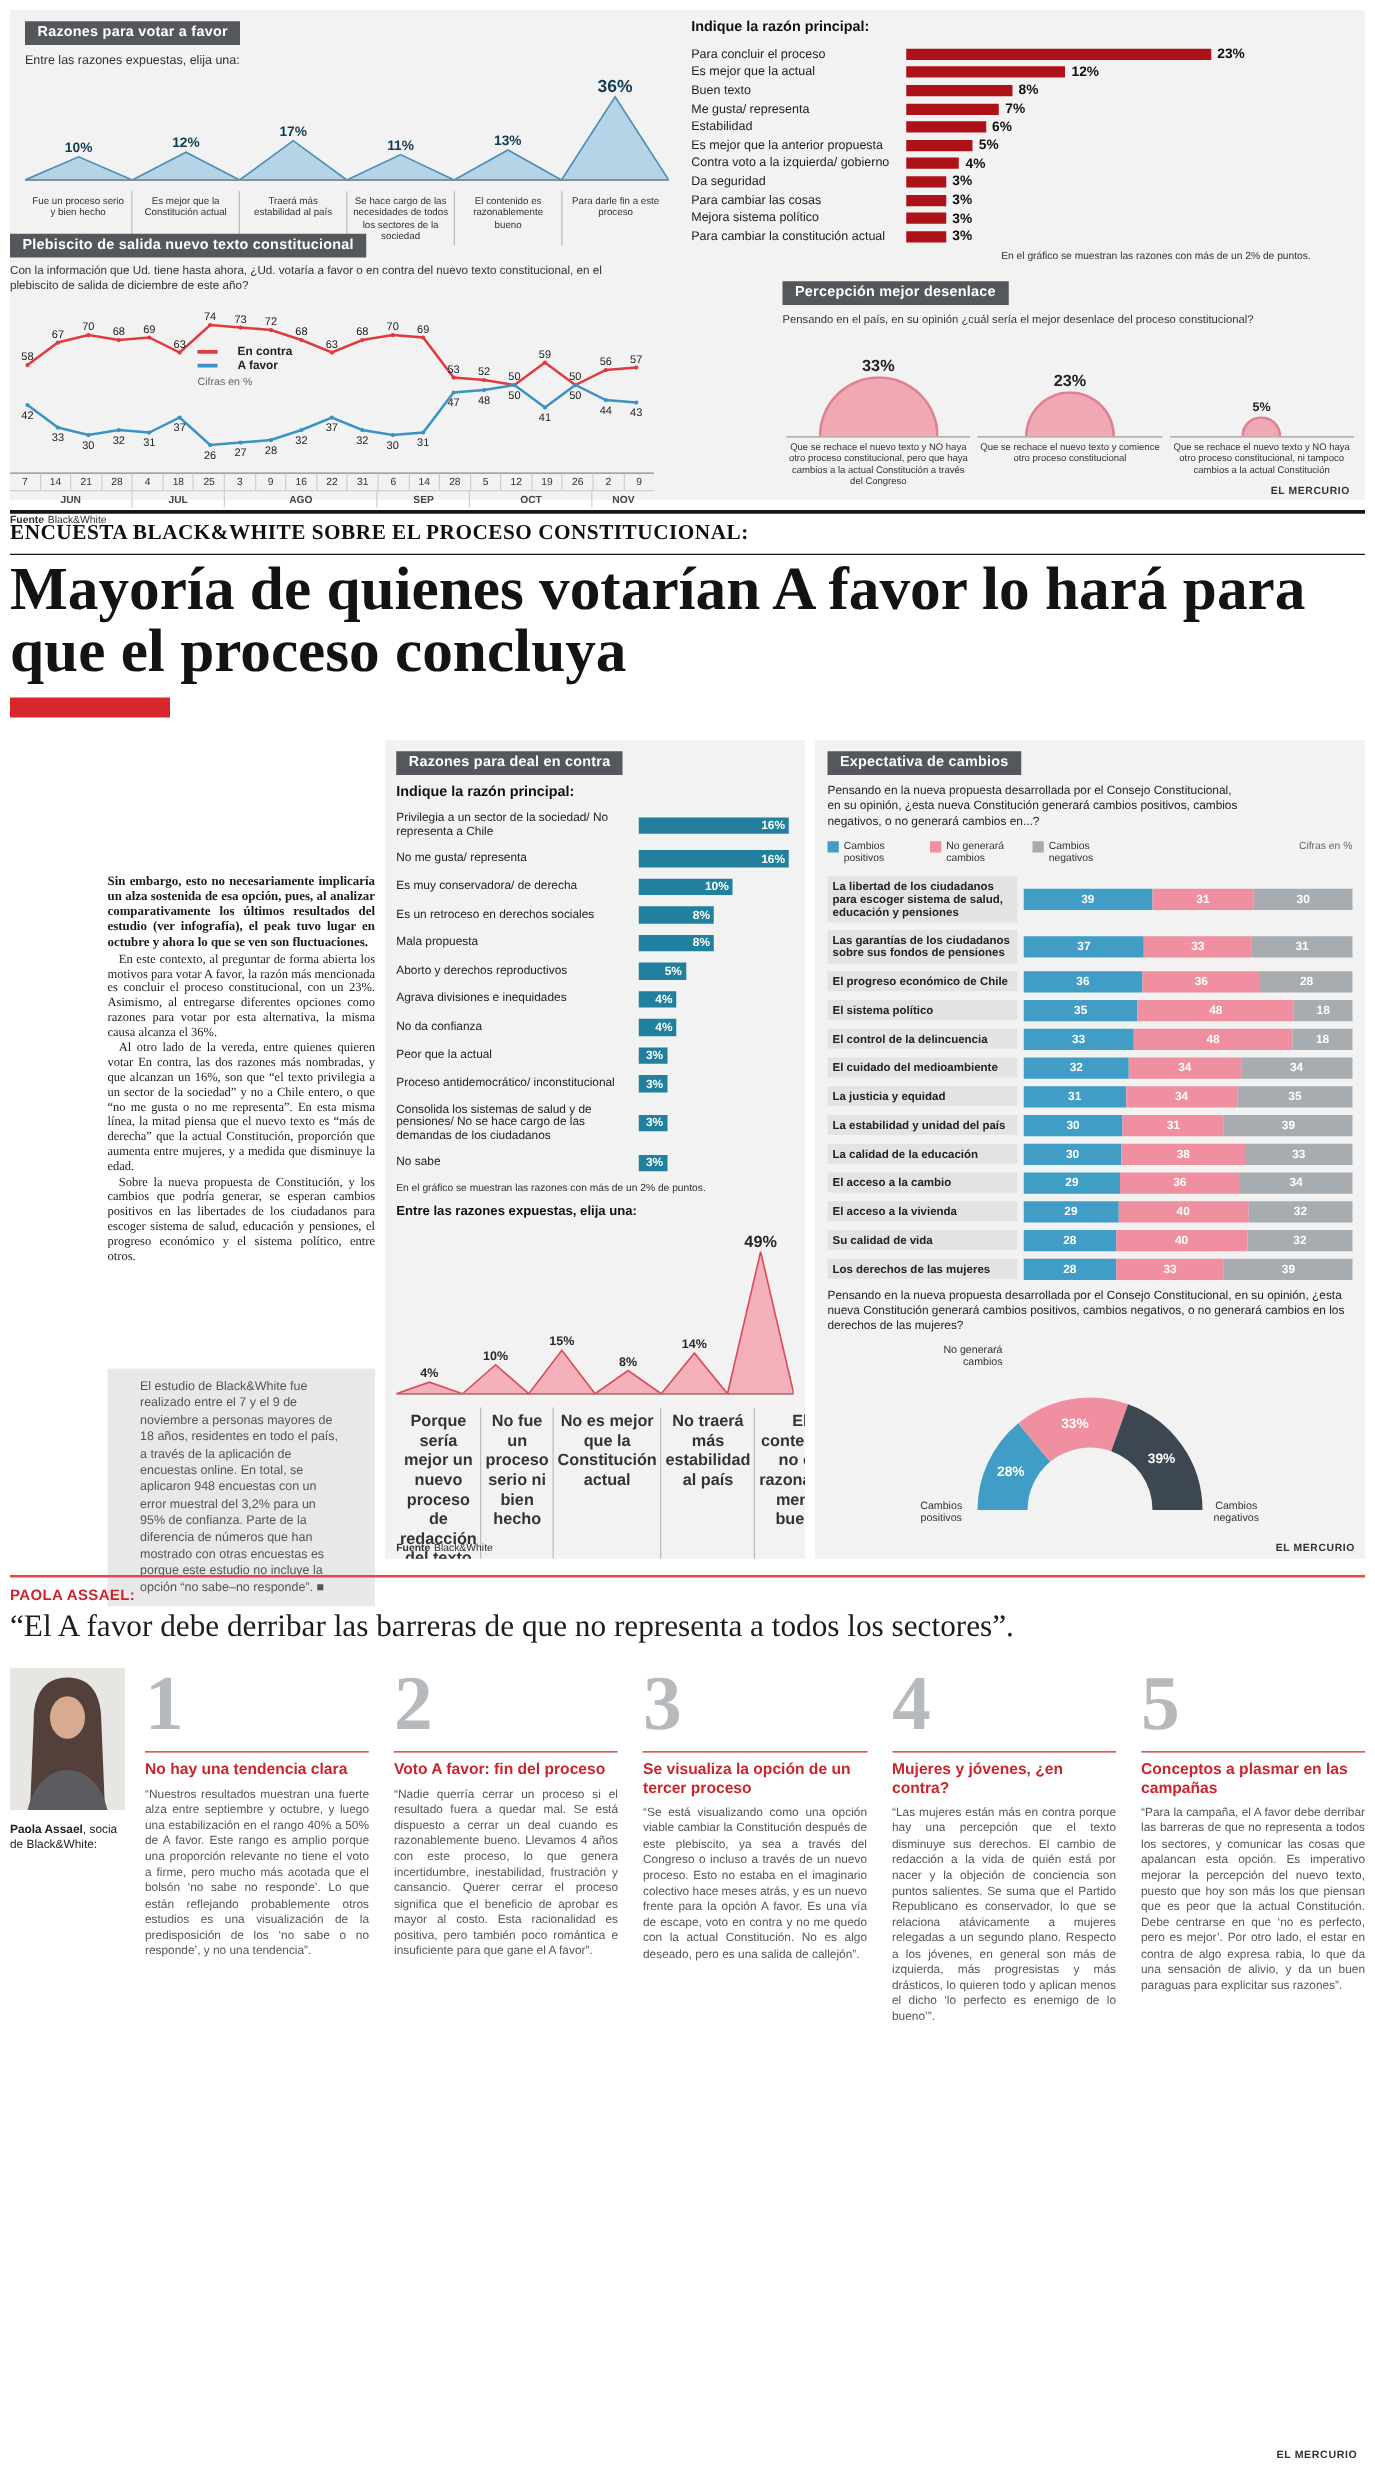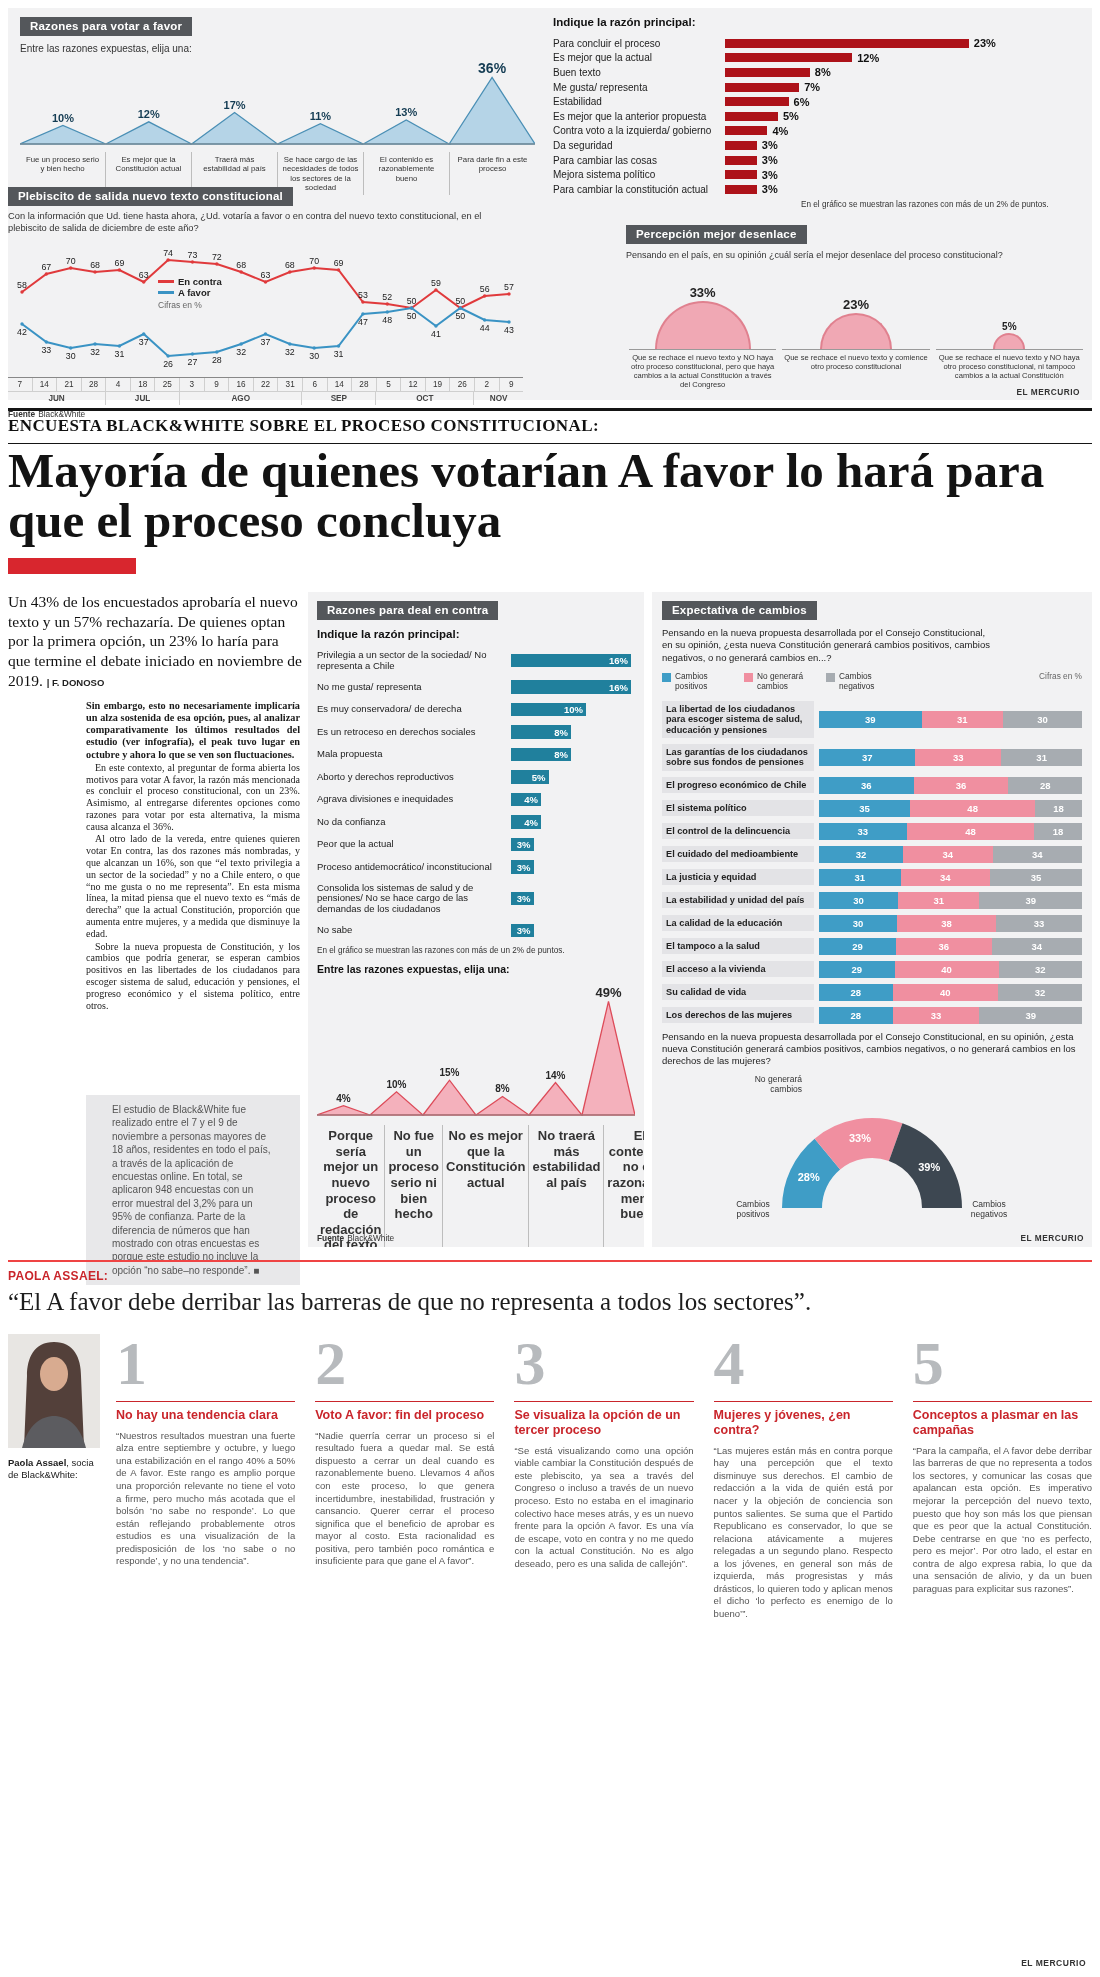--- a/index.html
+++ b/index.html
@@ -11,21 +11,21 @@
 .favor-left{position:absolute;left:12px;top:8px;width:515px}
 .small-intro{font-size:10px;color:#333;margin:7px 0 2px}
 .tri-labels{display:flex;width:100%}
 .tri-cell{flex:1;border-left:1px solid #bdbdbd;padding:3px;font-size:7.8px;line-height:1.2;text-align:center;color:#333}
 .tri-cell:first-child{border-left:none}
 .tri-cell.bold{font-weight:bold;font-size:13px}
 .pleb{position:absolute;left:0;top:178px;width:515px}
 .pleb-q{font-size:9.3px;color:#333;margin:5px 0 2px;line-height:1.25;width:490px}
 .line-wrap{position:relative}
 .line-legend{position:absolute;left:150px;top:40px;font-size:9.5px}
-.ll-item{display:flex;align-items:center;gap:4px;font-weight:bold}
+.ll-item{display:flex;align-items:center;gap:16px;font-weight:bold}
 .ll-line{display:inline-block;width:16px;height:2.5px}
 .ll-line.red{background:#e03a3c}
 .ll-line.blue{background:#3a93c4}
 .ll-note{color:#666;font-size:8.5px;margin-top:2px;font-weight:normal}
 .axis-days{display:flex;border-top:1px solid #888;margin-top:1px}
 .day-cell{flex:1;text-align:center;font-size:8.2px;color:#333;padding:2px 0;border-left:1px solid #cfcfcf}
 .day-cell:first-child{border-left:none}
 .axis-months{display:flex;border-top:1px solid #cfcfcf}
 .month-cell{text-align:center;font-size:8.2px;font-weight:bold;color:#444;padding:2px 0;border-left:1px solid #cfcfcf;flex-basis:0}
 .month-cell:first-child{border-left:none}
@@ -361,24 +361,20 @@
         </div>
     </div>
 
     <div class="brand">EL MERCURIO</div>
   </div>
 
   <div class="kicker">ENCUESTA BLACK&amp;WHITE SOBRE EL PROCESO CONSTITUCIONAL:</div>
   <h1 class="main-title">Mayoría de quienes votarían A favor lo hará para que el proceso concluya</h1>
   <div class="red-block"></div>
 
-  <div class="lead">
-    <span>Un 43% de los encuestados aprobaría el nuevo texto y un 57% rechazaría. De quienes optan por la primera opción, un 23% lo haría para que termine el debate iniciado en noviembre de 2019.</span>
-    <span class="byline">| F. DONOSO</span>
-  </div>
   <div class="article">
     <p>Sin embargo, esto no necesariamente implicaría un alza sostenida de esa opción, pues, al analizar comparativamente los últimos resultados del estudio (ver infografía), el peak tuvo lugar en octubre y ahora lo que se ven son fluctuaciones.</p>
     <p>En este contexto, al preguntar de forma abierta los motivos para votar A favor, la razón más mencionada es concluir el proceso constitucional, con un 23%. Asimismo, al entregarse diferentes opciones como razones para votar por esta alternativa, la misma causa alcanza el 36%.</p>
     <p>Al otro lado de la vereda, entre quienes quieren votar En contra, las dos razones más nombradas, y que alcanzan un 16%, son que “el texto privilegia a un sector de la sociedad” y no a Chile entero, o que “no me gusta o no me representa”. En esta misma línea, la mitad piensa que el nuevo texto es “más de derecha” que la actual Constitución, proporción que aumenta entre mujeres, y a medida que disminuye la edad.</p>
     <p>Sobre la nueva propuesta de Constitución, y los cambios que podría generar, se esperan cambios positivos en las libertades de los ciudadanos para escoger sistema de salud, educación y pensiones, el progreso económico y el sistema político, entre otros.</p>
   </div>
   <div class="study-box">El estudio de Black&amp;White fue realizado entre el 7 y el 9 de noviembre a personas mayores de 18 años, residentes en todo el país, a través de la aplicación de encuestas online. En total, se aplicaron 948 encuestas con un error muestral del 3,2% para un 95% de confianza. Parte de la diferencia de números que han mostrado con otras encuestas es porque este estudio no incluye la opción “no sabe–no responde”. ■</div>
 
   <div class="contra-panel">
     <div class="dark-header">Razones para deal en contra</div>
@@ -570,21 +566,21 @@
         </div>
         <div class="exp-row">
           <div class="exp-label">La calidad de la educación</div>
           <div class="exp-bars">
             <div class="exp-seg" style="flex-grow: 30; background: rgb(63, 157, 198);">30</div>
             <div class="exp-seg" style="flex-grow: 38; background: rgb(240, 143, 160);">38</div>
             <div class="exp-seg" style="flex-grow: 33; background: rgb(167, 172, 177);">33</div>
           </div>
         </div>
         <div class="exp-row">
-          <div class="exp-label">El tampoco a la salud</div>
+          <div class="exp-label">El acceso a la cambio</div>
           <div class="exp-bars">
             <div class="exp-seg" style="flex-grow: 29; background: rgb(63, 157, 198);">29</div>
             <div class="exp-seg" style="flex-grow: 36; background: rgb(240, 143, 160);">36</div>
             <div class="exp-seg" style="flex-grow: 34; background: rgb(167, 172, 177);">34</div>
           </div>
         </div>
         <div class="exp-row">
           <div class="exp-label">El acceso a la vivienda</div>
           <div class="exp-bars">
             <div class="exp-seg" style="flex-grow: 29; background: rgb(63, 157, 198);">29</div>

